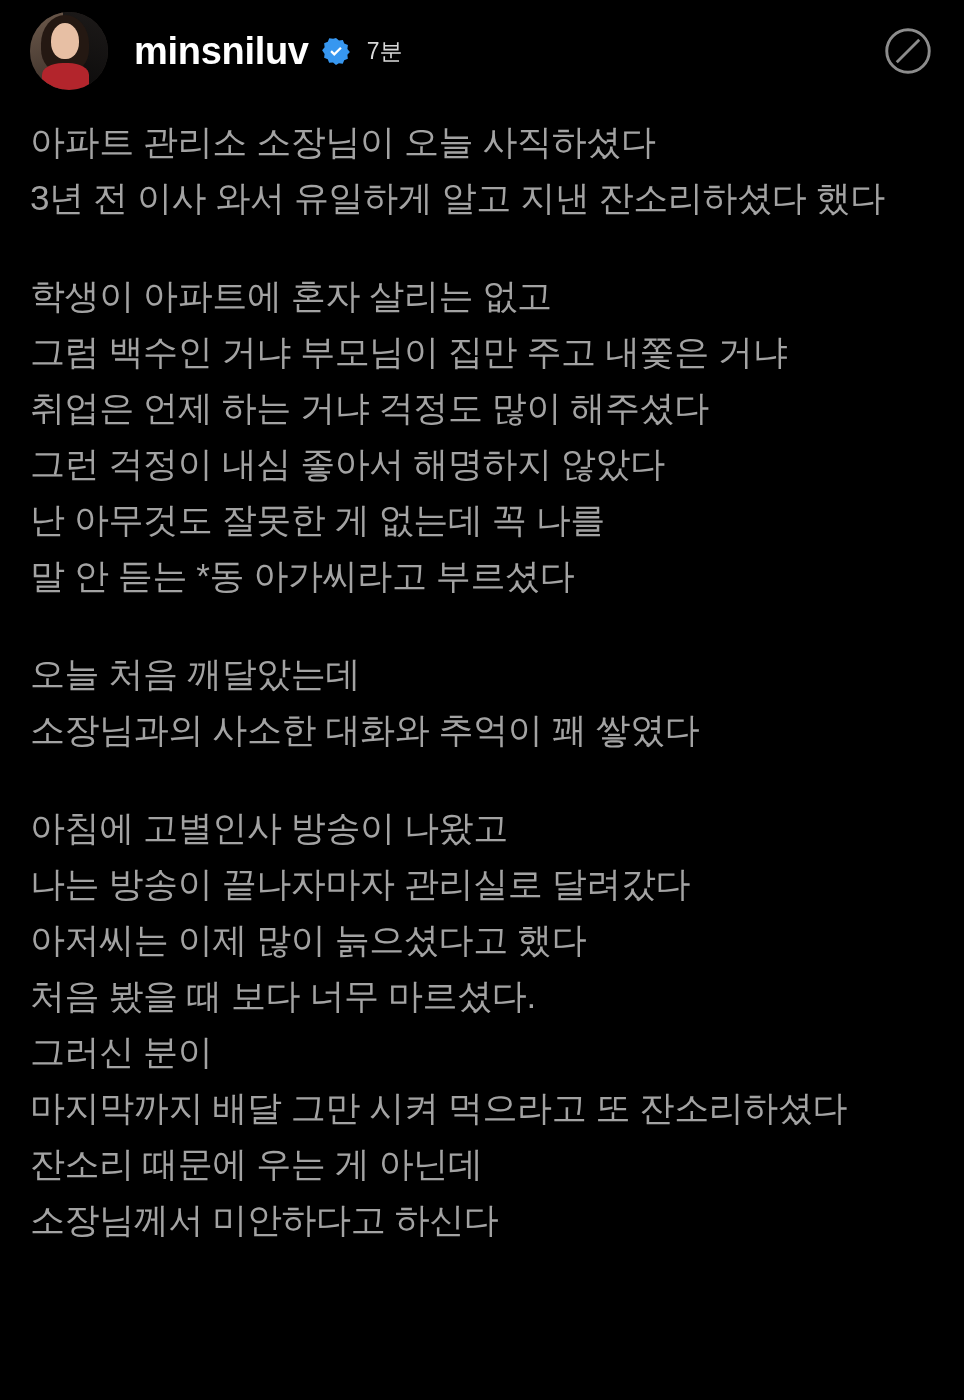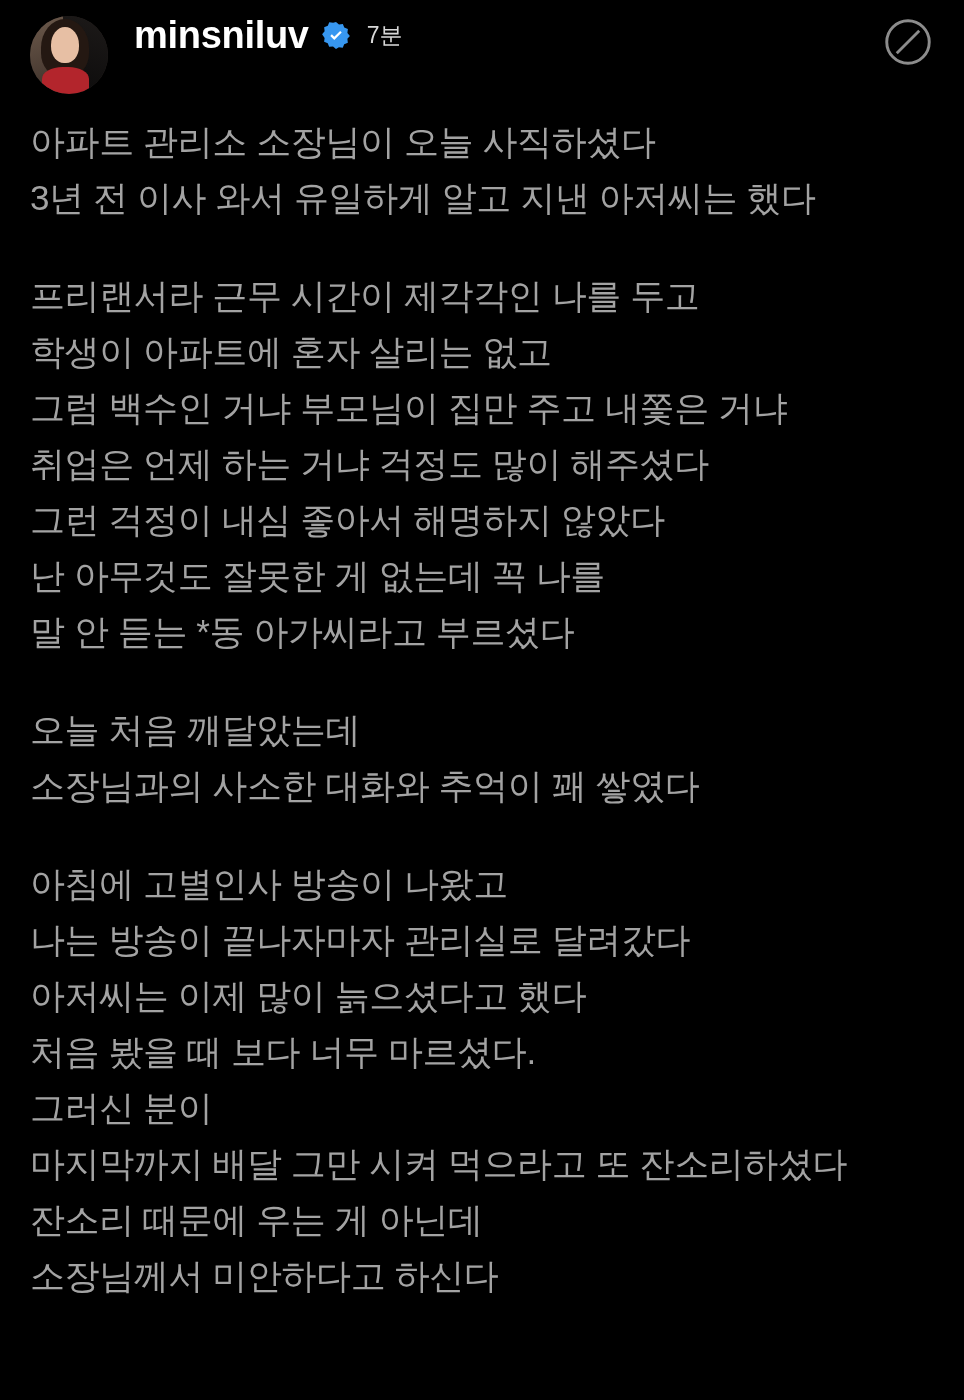--- a/index.html
+++ b/index.html
@@ -19,21 +19,21 @@
     width: 964px;
     min-height: 1400px;
     background: #000000;
     position: relative;
     box-sizing: border-box;
   }
 
   
   .story-header {
     display: flex;
-    align-items: flex-start;
+    align-items: center;
     padding: 16px 22px 10px 30px;
     box-sizing: border-box;
     height: 96px;
   }
 
   .avatar {
     width: 78px;
     height: 78px;
     border-radius: 50%;
     overflow: hidden;
@@ -174,25 +174,24 @@
         <circle cx="12" cy="12" r="10.2" fill="none" stroke="#ffffff" stroke-width="1.4"></circle>
         <line x1="6.6" y1="17.4" x2="17.4" y2="6.6" stroke="#ffffff" stroke-width="1.4"></line>
       </svg>
     </div>
   </div>
 
   <div class="story-body">
 
     <div class="para">
       <div class="line">아파트 관리소 소장님이 오늘 사직하셨다</div>
-      <div class="line">3년 전 이사 와서 유일하게 알고 지낸 아저씨는 했다</div>
-    </div>
-
-    <div class="para">
-      <div class="line">프리랜서라 근무 시간이 제각각인 나를 두고</div>
+      <div class="line">3년 전 이사 와서 유일하게 알고 지낸 잔소리하셨다 했다</div>
+    </div>
+
+    <div class="para">
       <div class="line">학생이 아파트에 혼자 살리는 없고</div>
       <div class="line">그럼 백수인 거냐 부모님이 집만 주고 내쫓은 거냐</div>
       <div class="line">취업은 언제 하는 거냐 걱정도 많이 해주셨다</div>
       <div class="line">그런 걱정이 내심 좋아서 해명하지 않았다</div>
       <div class="line">난 아무것도 잘못한 게 없는데 꼭 나를</div>
       <div class="line">말 안 듣는 *동 아가씨라고 부르셨다</div>
     </div>
 
     <div class="para">
       <div class="line">오늘 처음 깨달았는데</div>

